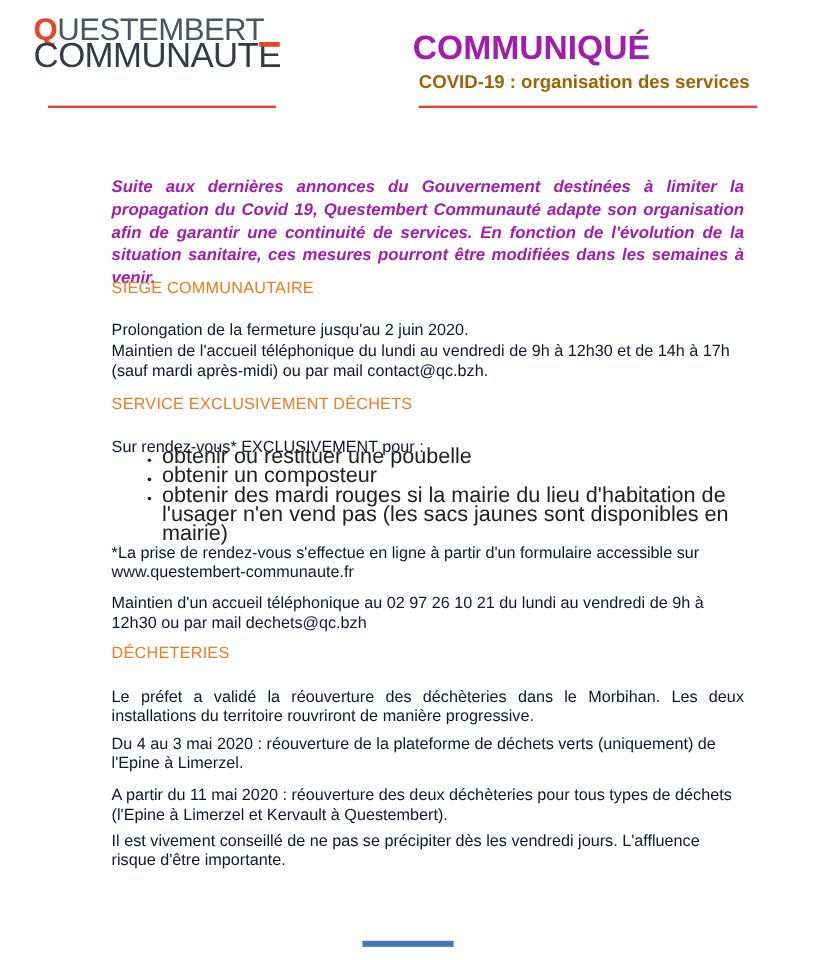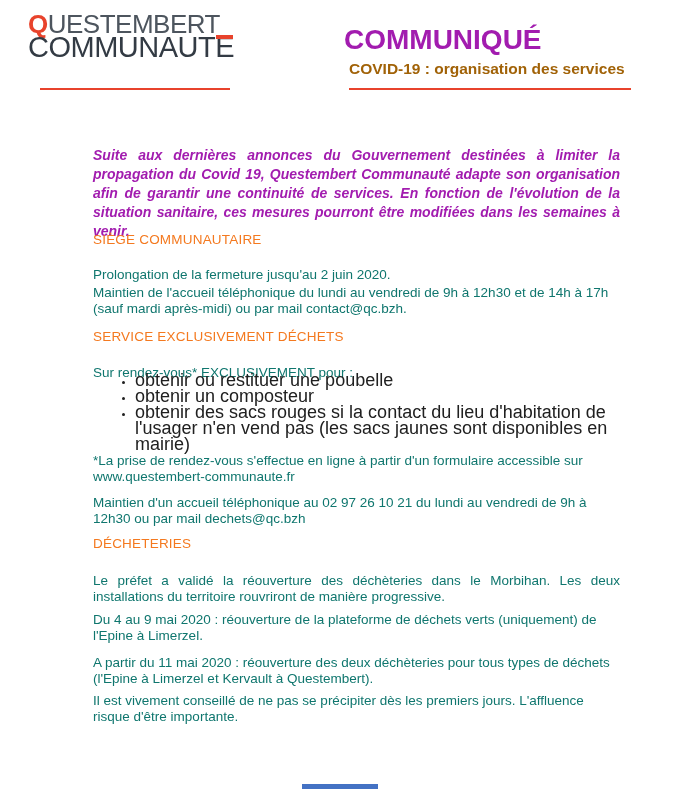--- a/index.html
+++ b/index.html
@@ -21,21 +21,21 @@
   .rule-right{left:349px;top:88px;width:282px;}
   .title{position:absolute;left:344px;top:23px;font-size:28px;font-weight:700;color:#a21caf;line-height:34px;white-space:nowrap;}
   .subtitle{position:absolute;left:349px;top:60px;font-size:15.5px;font-weight:700;color:#a16207;white-space:nowrap;}
   
   .intro{
     position:absolute;left:93px;top:132px;width:527px;
     font-size:14px;line-height:19px;font-weight:700;font-style:italic;
     text-align:justify;color:#a21caf;
   }
   .sec-h{position:absolute;left:93px;font-size:13.5px;font-weight:400;color:#f4791f;letter-spacing:0.2px;white-space:nowrap;}
-  .para{position:absolute;left:93px;width:527px;font-size:13.5px;line-height:16px;color:#0f766e;}
+  .para{position:absolute;left:93px;width:527px;font-size:13.5px;line-height:16px;color:#0f172a;}
   .just{text-align:justify;}
   ul.blist{position:absolute;left:93px;top:372px;width:527px;margin:0;padding:0 0 0 42px;
     font-size:18px;line-height:16px;color:#202020;list-style:disc outside;}
   ul.blist li::marker{font-size:10px;}
   
   .footer-bar{position:absolute;left:302px;top:784px;width:76px;height:5px;background:#4472c4;}
 </style>
 </head>
 <body>
 
@@ -54,24 +54,24 @@
 
 <div class="sec-h" style="top:232px">SIÈGE COMMUNAUTAIRE</div>
 <p class="para" style="top:253px">Prolongation de la fermeture jusqu'au 2 juin 2020.</p>
 <p class="para" style="top:271px">Maintien de l'accueil téléphonique du lundi au vendredi de 9h à 12h30 et de 14h à 17h (sauf mardi après-midi) ou par mail contact@qc.bzh.</p>
 
 <div class="sec-h" style="top:329px">SERVICE EXCLUSIVEMENT DÉCHETS</div>
 <p class="para" style="top:351px">Sur rendez-vous* EXCLUSIVEMENT pour :</p>
 <ul class="blist">
   <li>obtenir ou restituer une poubelle</li>
   <li>obtenir un composteur</li>
-  <li>obtenir des sacs rouges si la contact du lieu d'habitation de l'usager n'en vend pas (les sacs jaunes sont disponibles en mairie)</li>
+  <li>obtenir des mardi rouges si la mairie du lieu d'habitation de l'usager n'en vend pas (les sacs jaunes sont disponibles en mairie)</li>
 </ul>
 <p class="para" style="top:439px">*La prise de rendez-vous s'effectue en ligne à partir d'un formulaire accessible sur www.questembert-communaute.fr</p>
 <p class="para" style="top:481px">Maintien d'un accueil téléphonique au 02 97 26 10 21 du lundi au vendredi de 9h à 12h30 ou par mail dechets@qc.bzh</p>
 
 <div class="sec-h" style="top:536px">DÉCHETERIES</div>
 <p class="para just" style="top:559px">Le préfet a validé la réouverture des déchèteries dans le Morbihan. Les deux installations du territoire rouvriront de manière progressive.</p>
-<p class="para" style="top:598px">Du 4 au 9 mai 2020 : réouverture de la plateforme de déchets verts (uniquement) de l'Epine à Limerzel.</p>
+<p class="para" style="top:598px">Du 4 au 3 mai 2020 : réouverture de la plateforme de déchets verts (uniquement) de l'Epine à Limerzel.</p>
 <p class="para" style="top:641px">A partir du 11 mai 2020 : réouverture des deux déchèteries pour tous types de déchets (l'Epine à Limerzel et Kervault à Questembert).</p>
-<p class="para" style="top:679px">Il est vivement conseillé de ne pas se précipiter dès les premiers jours. L'affluence risque d'être importante.</p>
+<p class="para" style="top:679px">Il est vivement conseillé de ne pas se précipiter dès les vendredi jours. L'affluence risque d'être importante.</p>
 
 <div class="footer-bar"></div>
 
 </body></html>

